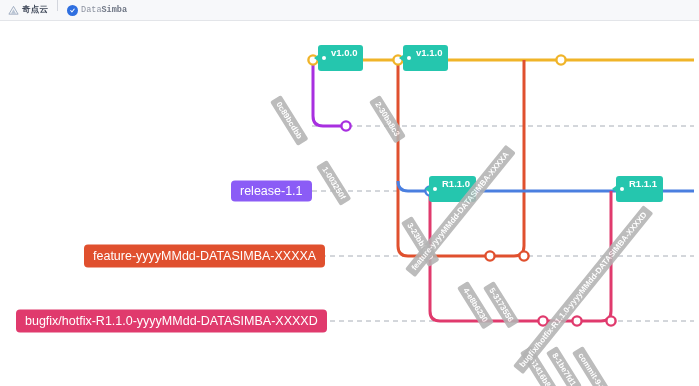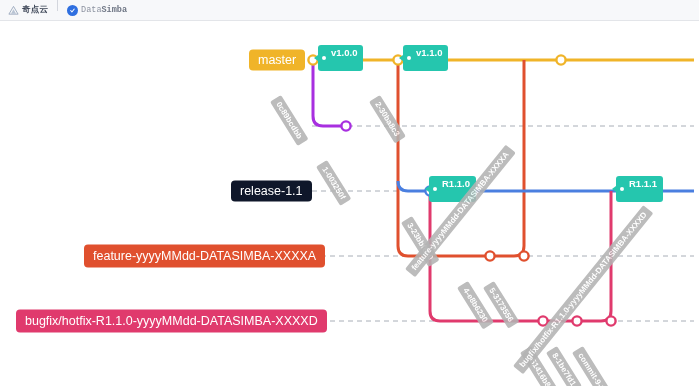--- a/index.html
+++ b/index.html
@@ -216,24 +216,23 @@
         <circle cx="430" cy="170" r="4.6" stroke="#4a7fe0"></circle>
         <circle cx="645" cy="170" r="4.6" stroke="#4a7fe0"></circle>
         <circle cx="490" cy="235" r="4.6" stroke="#e0502e"></circle>
         <circle cx="524" cy="235" r="4.6" stroke="#e0502e"></circle>
         <circle cx="543" cy="300" r="4.6" stroke="#e03a6d"></circle>
         <circle cx="577" cy="300" r="4.6" stroke="#e03a6d"></circle>
         <circle cx="611" cy="300" r="4.6" stroke="#e03a6d"></circle>
       </g>
     </svg>
 
-    <div class="branch-pill" style="left:249px; top:39px; background:#f0b429;">master</div>
-
-
-    <div class="branch-pill" style="left:231px; top:170px; background:#0f172a;">release-1.1</div>
+
+
+    <div class="branch-pill" style="left:231px; top:170px; background:#8b5cf6;">release-1.1</div>
 
     <div class="branch-pill big" style="left:84px; top:235px; background:#e0502e;">feature-yyyyMMdd-DATASIMBA-XXXXA</div>
 
     <div class="branch-pill big" style="left:16px; top:300px; background:#e03a6d;">bugfix/hotfix-R1.1.0-yyyyMMdd-DATASIMBA-XXXXD</div>
 
     <div class="tag-pill" style="left:318px; top:24px;">v1.0.0</div>
     <div class="tag-pill" style="left:403px; top:24px;text-align:center;">v1.1.0</div>
     <div class="tag-pill" style="left:429px; top:155px;text-align:right;">R1.1.0</div>
     <div class="tag-pill" style="left:616px; top:155px;">R1.1.1</div>
 

